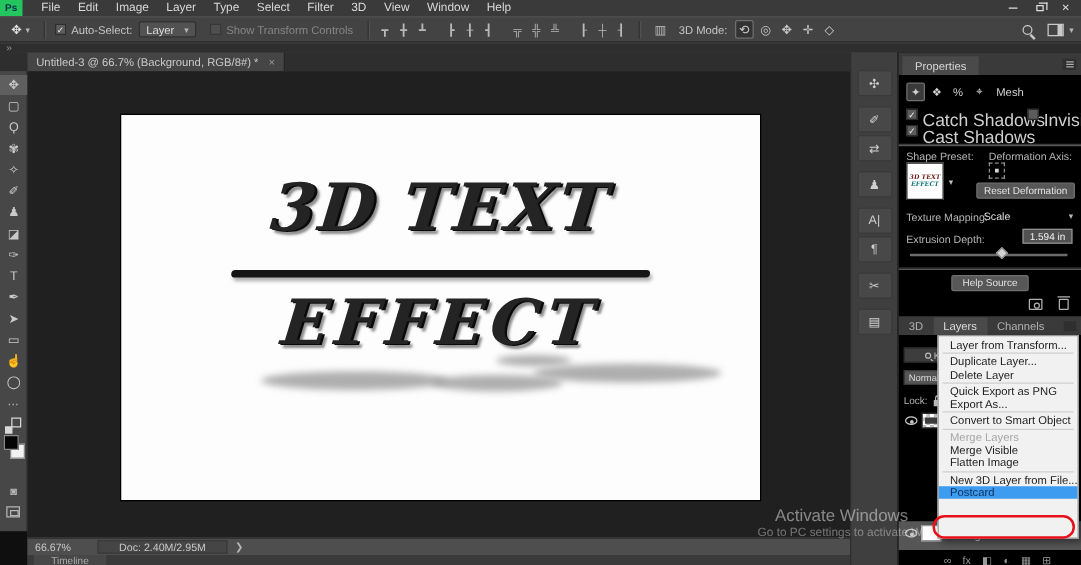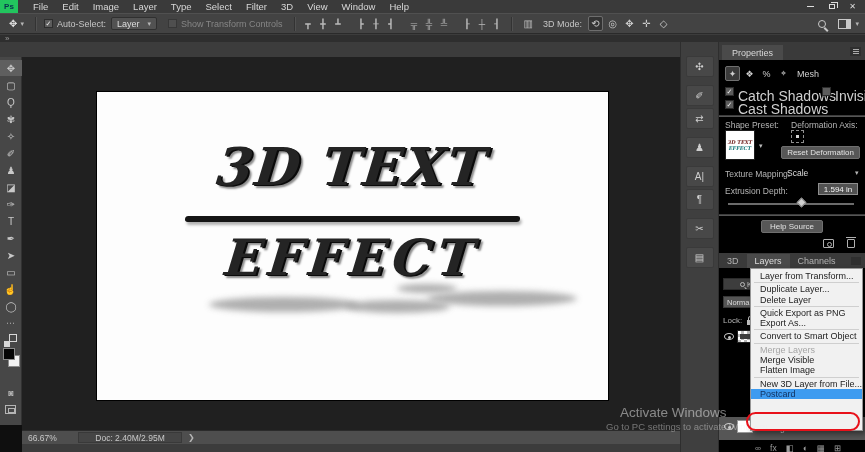--- a/index.html
+++ b/index.html
@@ -225,20 +225,26 @@
         <span class="mic">◇</span>
       </span>
     <span class="spacer"></span>
     <span class="magi"></span>
     <span class="wsi"></span>
     <span class="wchev">▾</span>
   </div>
 
   <div class="midgap"></div>
   <span class="ggg">»</span>
+  <div class="tabbar">
+    <div class="dtab">
+      <span>Untitled-3 @ 66.7% (Background, RGB/8#) *</span>
+      <span class="x">×</span>
+    </div>
+  </div>
 
   <div class="toolcol">
       <div class="tool selected" style="top: 3px;">
         <span>✥</span>
       </div>
       <div class="tool" style="top: 20px;">
         <span>▢</span>
       </div>
       <div class="tool" style="top: 37px;">
         <span>Ϙ</span>
@@ -441,14 +447,17 @@
   <div class="wm2">Go to PC settings to activate Windows.</div>
   <div class="redbox" style="border-color: rgb(232, 17, 26);"></div>
 
   <div class="statusbar">
     <span class="zoomtxt">66.67%</span>
     <span class="docfield">
         <span>Doc: 2.40M/2.95M</span>
       </span>
     <span class="chev3">❯</span>
   </div>
+  <div class="tlstrip">
+    <span class="tltab">Timeline</span>
+  </div>
 
 </div>
 
 </body></html>

